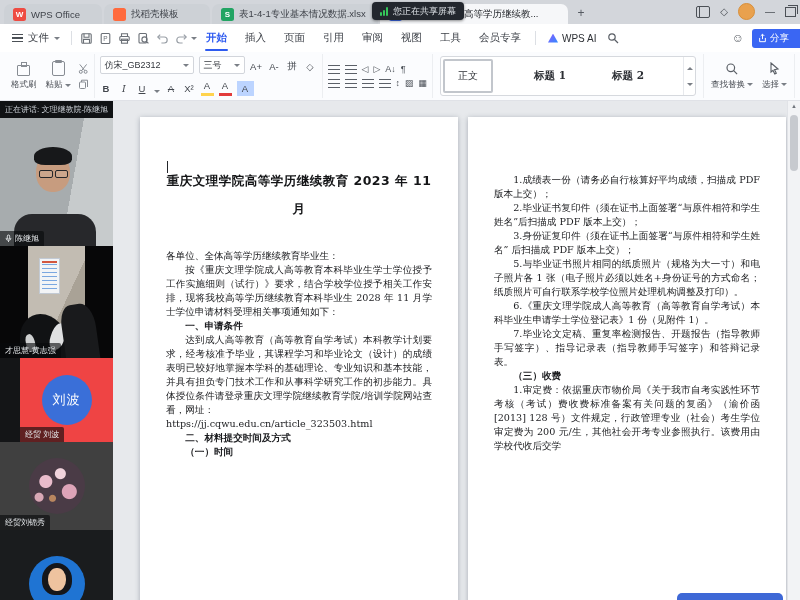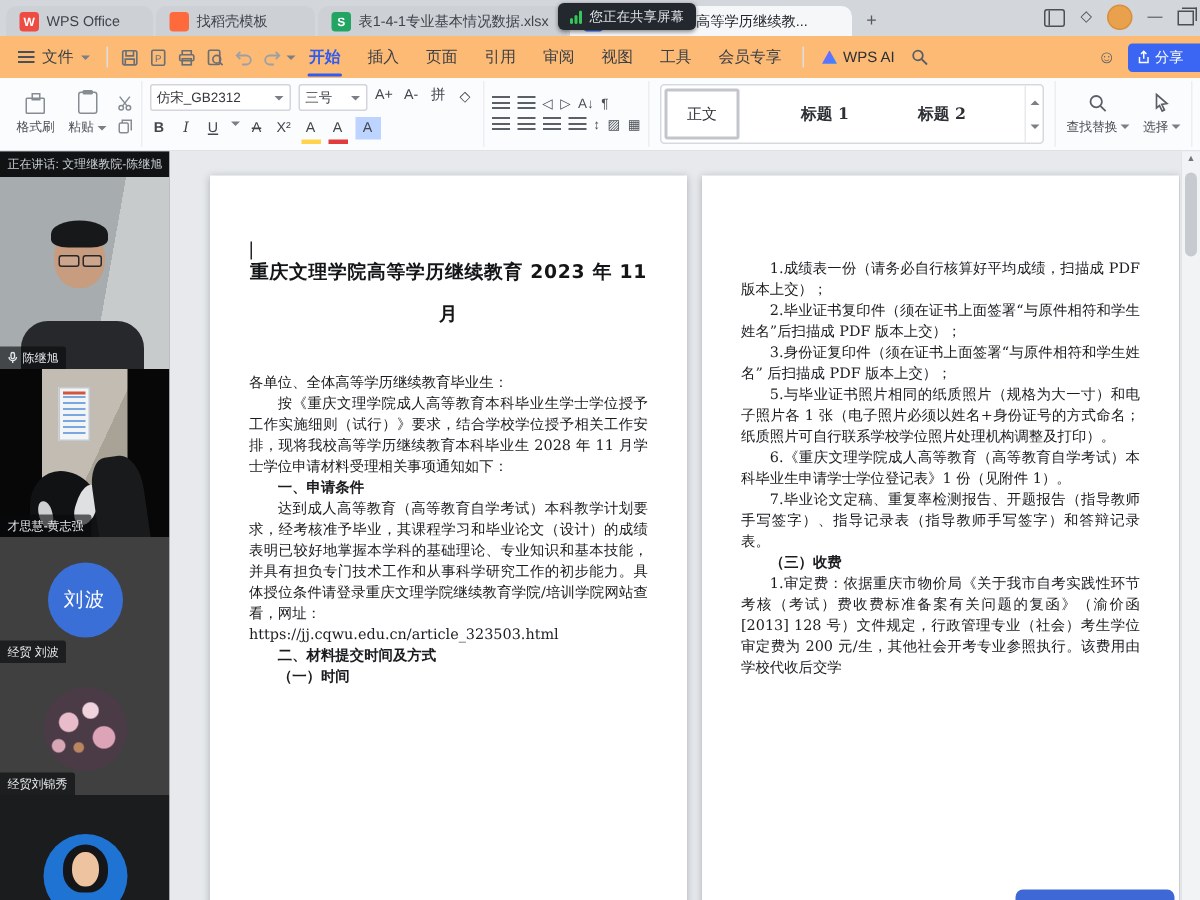--- a/index.html
+++ b/index.html
@@ -24,21 +24,21 @@
   .win-controls{position:absolute;right:4px;top:3px;display:flex;align-items:center;gap:10px;}
   .wc-layout{width:12px;height:10px;border:1px solid #4b5056;border-radius:2px;position:relative;}
   .wc-layout::before{content:"";position:absolute;left:2px;top:0;bottom:0;width:1px;background:#4b5056;}
   .wc-theme{font-size:10px;color:#4b5056;line-height:1;}
   .wc-avatar{width:15px;height:15px;border-radius:50%;background:#e9a14e;border:1px solid #d88f3a;}
   .wc-min{font-size:10px;color:#4b5056;line-height:1;}
   .wc-restore{width:9px;height:8px;border:1px solid #4b5056;position:relative;background:#d3d6db;}
   .wc-restore::before{content:"";position:absolute;left:2px;top:-3px;width:9px;height:8px;border:1px solid #4b5056;border-bottom:none;border-left:none;}
 
   
-  .menubar{height:28px;background:#fdba74;display:flex;align-items:center;font-size:10.5px;color:#3b3f46;padding:0 6px;position:relative;}
+  .menubar{height:28px;background:#ffffff;display:flex;align-items:center;font-size:10.5px;color:#3b3f46;padding:0 6px;position:relative;}
   .mb-file{display:flex;align-items:center;gap:5px;padding:0 6px;}
   .burger{width:11px;height:8px;background:repeating-linear-gradient(to bottom,#4b5056 0 1.4px,transparent 1.4px 3.3px);}
   .dar{width:0;height:0;border:3px solid transparent;border-top-color:#7a7f86;margin-top:3px;}
   .vdiv{width:1px;height:14px;background:#dcdfe4;margin:0 5px;}
   .qicon{width:19px;height:18px;display:grid;place-items:center;}
   .menu-item{padding:0 9px;height:28px;display:flex;align-items:center;position:relative;white-space:nowrap;}
   .menu-item.active{color:#2e5bf0;font-weight:bold;}
   .menu-item.active::after{content:"";position:absolute;left:8px;right:8px;bottom:1px;height:2px;background:#2e5bf0;border-radius:1px;}
   .ai{display:flex;align-items:center;gap:4px;padding:0 7px;white-space:nowrap;font-size:10px;color:#2c2f34;}
   .ai-ico{width:10px;height:9px;background:linear-gradient(135deg,#8a5cff,#2e8bff);clip-path:polygon(50% 0,100% 100%,0 100%);}
@@ -50,21 +50,21 @@
   
   .ribbon{height:44px;display:flex;background:#fbfcfe;border-bottom:1px solid #e0e2e7;padding:2px 4px;align-items:stretch;}
   .rgroup{display:flex;gap:5px;padding:0 5px;border-right:1px solid #eceef1;align-items:center;}
   .bigb{display:flex;flex-direction:column;align-items:center;justify-content:center;gap:3px;font-size:8.5px;color:#4a4e55;padding:0 2px;white-space:nowrap;}
   .brush{width:11px;height:9px;border:1px solid #878c93;border-radius:1px;position:relative;margin-top:4px;}
   .brush::before{content:"";position:absolute;left:3px;top:-4px;width:4px;height:3px;border:1px solid #878c93;}
   .clip{width:11px;height:13px;border:1px solid #878c93;border-radius:2px;position:relative;}
   .clip::before{content:"";position:absolute;top:-2px;left:2px;right:2px;height:3px;background:#878c93;border-radius:1px;}
   .scol{display:flex;flex-direction:column;gap:5px;justify-content:center;}
   .rows{display:flex;flex-direction:column;justify-content:center;gap:4px;}
-  .r{display:flex;align-items:flex-start;gap:5px;}
+  .r{display:flex;align-items:flex-end;gap:5px;}
   .combo{height:16px;border:1px solid #d2d5db;border-radius:2px;background:#fff;display:flex;align-items:center;justify-content:space-between;padding:0 4px;font-size:9px;color:#34383e;white-space:nowrap;}
   .cb-font{width:84px;}.cb-size{width:36px;}
   .tbtn{min-width:13px;height:15px;display:flex;align-items:center;justify-content:center;font-size:9.5px;color:#42464d;gap:1px;white-space:nowrap;}
   .tb-b{font-weight:bold;}
   .tb-i{font-style:italic;font-family:"DejaVu Serif",serif;}
   .tb-u{text-decoration:underline;}
   .tb-strike{text-decoration:line-through;}
   .tb-colorA{border-bottom:3px solid #e23b3b;line-height:10px;}
   .tb-hlA{border-bottom:3px solid #ffd34d;line-height:10px;}
   .tb-shadeA{background:#bcd4ff;padding:0 2px;}
@@ -99,21 +99,21 @@
   .torso{position:absolute;left:14px;bottom:0;width:82px;height:32px;background:#27282b;border-radius:18px 18px 0 0;}
   .t2v{height:112px;background:#070708;}
   .strip{position:absolute;left:28px;top:0;width:57px;height:100%;background:linear-gradient(115deg,#c2bcb2 0 58%,#a9a296 58%);}
   .poster{position:absolute;left:11px;top:12px;width:19px;height:34px;background:#f2f4f6;border:1px solid #c2cad4;}
   .poster::before{content:"";position:absolute;left:2px;right:2px;top:5px;bottom:3px;background:repeating-linear-gradient(to bottom,#7aa7e0 0 1px,transparent 1px 4px);}
   .poster::after{content:"";position:absolute;left:2px;right:2px;top:2px;height:2px;background:#d2563e;}
   .jacket{position:absolute;left:-8px;bottom:-10px;width:48px;height:54px;background:#111214;border-radius:42% 58% 30% 30%;}
   .jacket::before{content:"";position:absolute;right:3px;top:9px;width:14px;height:27px;background:#dfe0e1;border-radius:42%;transform:rotate(20deg);}
   .jacket::after{content:"";position:absolute;left:6px;top:20px;width:9px;height:18px;background:#cfd0d1;border-radius:45%;transform:rotate(-14deg);}
   .furn{position:absolute;right:-12px;bottom:-8px;width:34px;height:62px;background:#191a1c;border-radius:32% 40% 0 0;transform:rotate(-8deg);}
-  .t3v{height:84px;background:#404040;}
+  .t3v{height:84px;background:#ef4444;margin-left:20px;}
   .bluecirc{position:absolute;left:50%;top:50%;transform:translate(-50%,-50%);width:50px;height:50px;border-radius:50%;background:#3a6fd8;color:#fff;font-size:13px;display:grid;place-items:center;letter-spacing:1px;}
   .t4v{height:88px;background:#404040;}
   .flower{position:absolute;left:50%;top:50%;transform:translate(-50%,-50%);width:56px;height:56px;border-radius:50%;background:#4a3b46;
      background-image:radial-gradient(circle at 30% 42%,#e9bccb 0 6px,transparent 7px),
        radial-gradient(circle at 56% 28%,#f0d3dc 0 5px,transparent 6px),
        radial-gradient(circle at 72% 60%,#dda4b8 0 7px,transparent 8px),
        radial-gradient(circle at 42% 72%,#b9865f 0 3px,transparent 4px),
        radial-gradient(circle at 18% 70%,#d8a7b5 0 4px,transparent 5px);}
   .t5v{flex:1;background:#1a1c1e;}
   .wcirc{position:absolute;left:50%;transform:translateX(-50%);top:26px;width:56px;height:56px;border-radius:50%;background:#1f74d3;overflow:hidden;}

